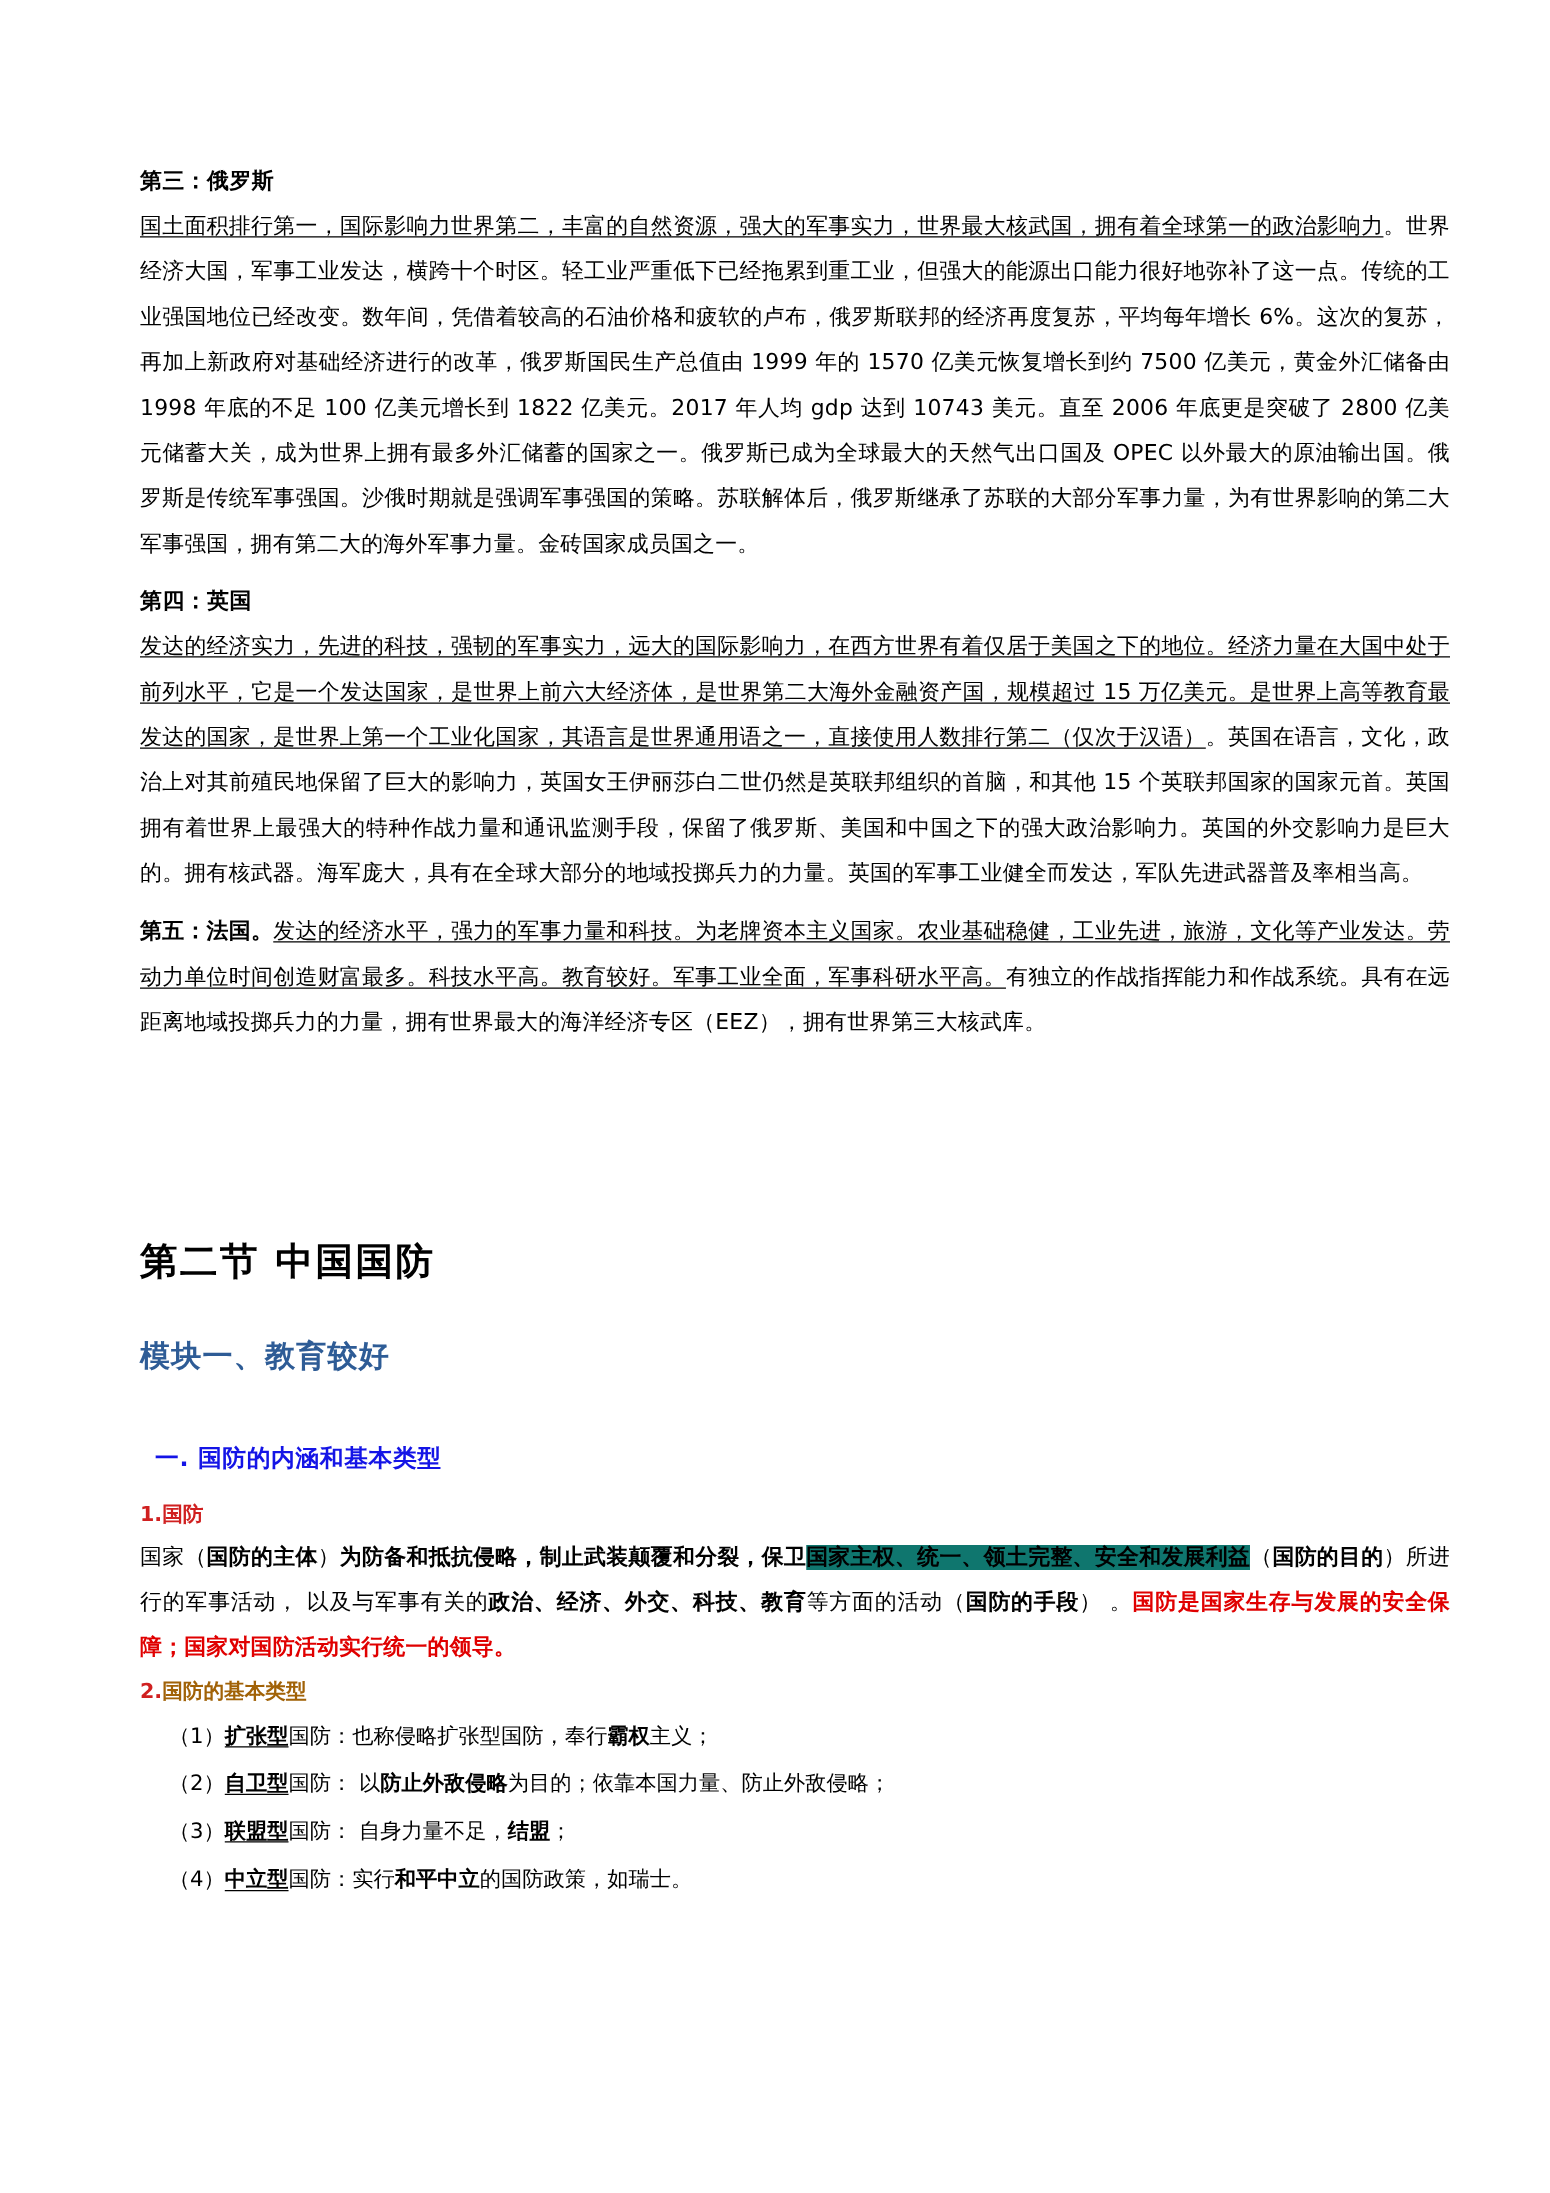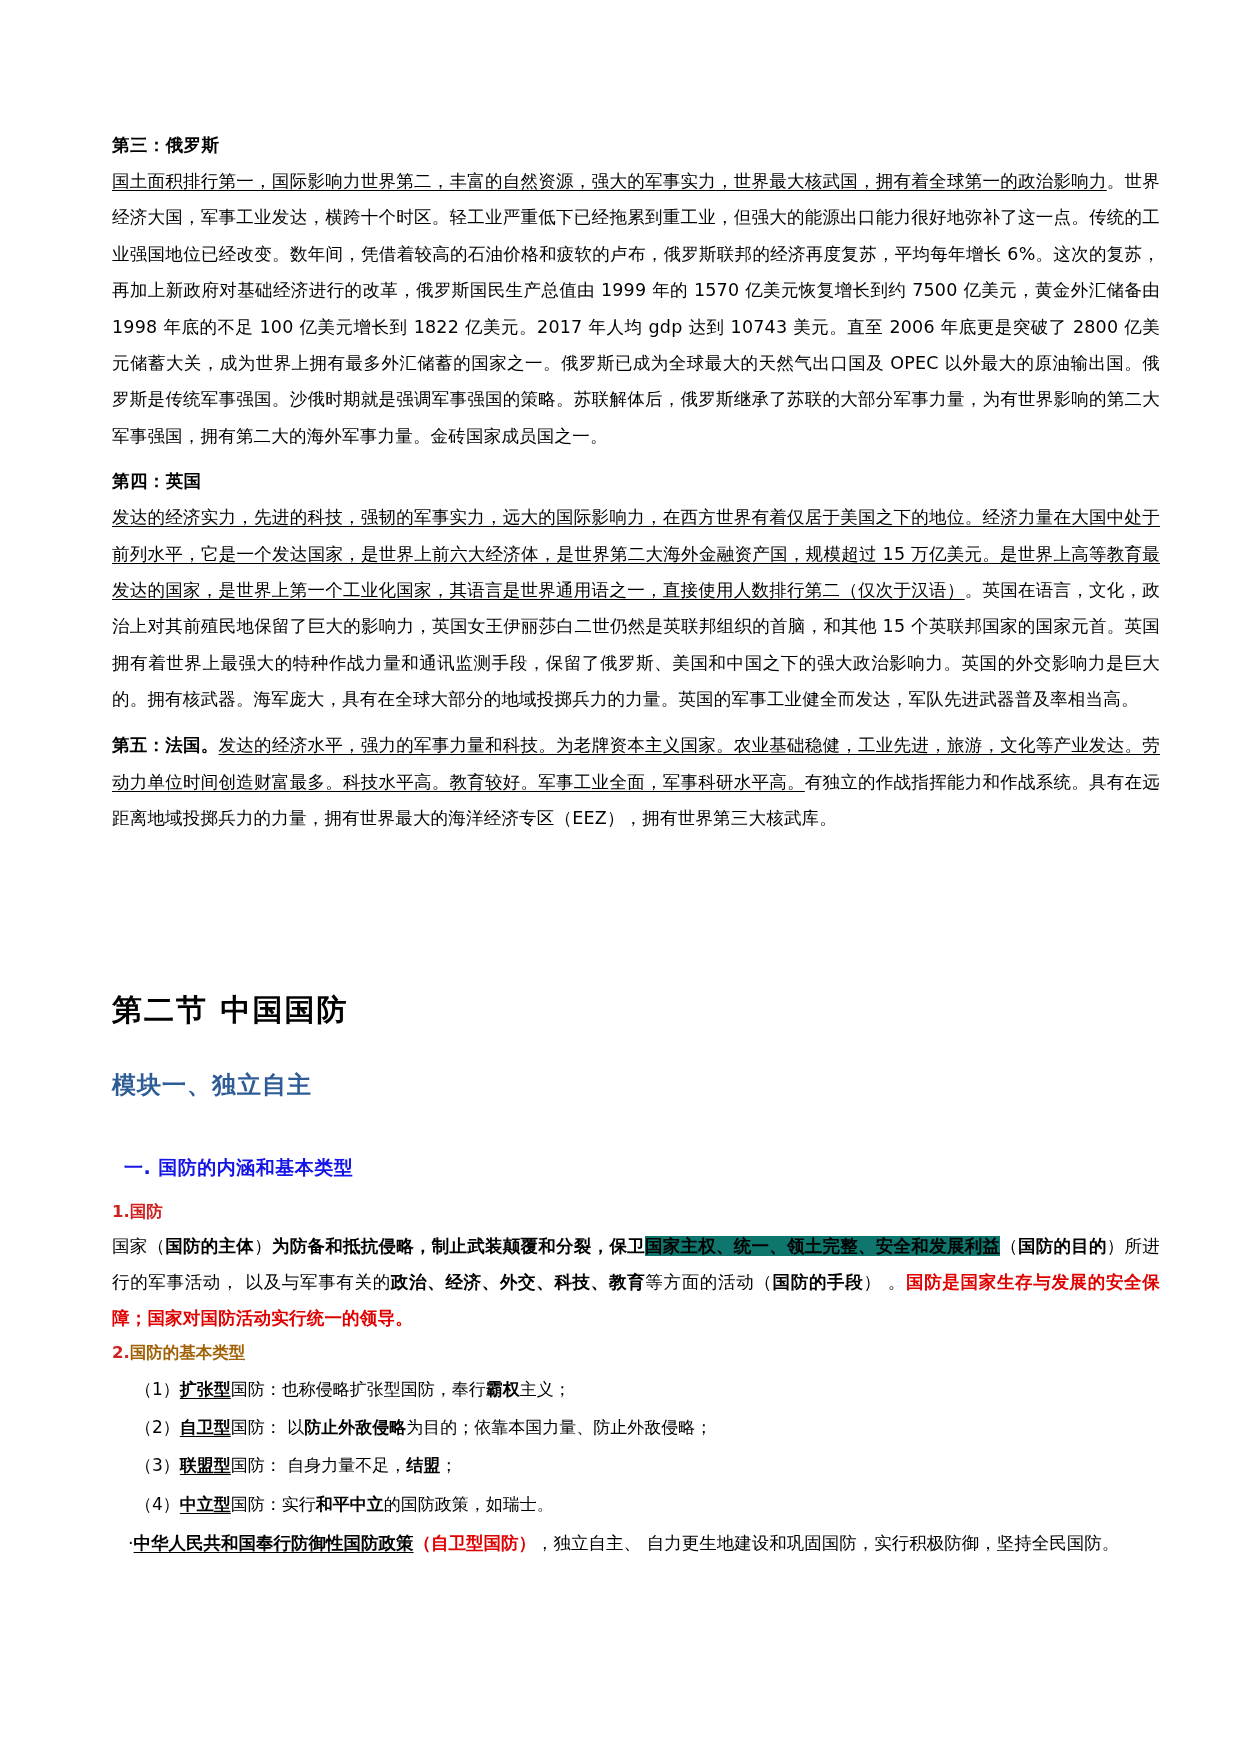--- a/index.html
+++ b/index.html
@@ -121,36 +121,35 @@
     <div class="spacer-sm"></div>
 
     <p class="para"><span class="b">第五：法国。</span><span class="u">发达的经济水平，强力的军事力量和科技。为老牌资本主义国家。农业基础稳健，工业先进，旅游，文化等产业发达。劳动力单位时间创造财富最多。科技水平高。教育较好。军事工业全面，军事科研水平高。</span><span>有独立的作战指挥能力和作战系统。具有在远距离地域投掷兵力的力量，拥有世界最大的海洋经济专区（EEZ），拥有世界第三大核武库。</span></p>
 
     <div class="spacer-lg"></div>
 
     <p class="chapter-title">第二节  中国国防</p>
 
     <div class="spacer-mid"></div>
 
-    <p class="module-title">模块一、独立自主</p>
+    <p class="module-title">模块一、教育较好</p>
 
     <div class="spacer-mid"></div>
 
     <p class="blue-head">一. 国防的内涵和基本类型</p>
 
     <p class="red-head"><span>1.国防</span></p>
 
     <p class="para hang"><span>国家（</span><span class="b">国防的主体</span><span>）</span><span class="b">为防备和抵抗侵略，制止武装颠覆和分裂，保卫</span><span class="hl b">国家主权、统一、领土完整、安全和发展利益</span><span>（</span><span class="b">国防的目的</span><span>）所进行的军事活动， 以及与军事有关的</span><span class="b">政治、经济、外交、科技、教育</span><span>等方面的活动（</span><span class="b">国防的手段</span><span>） 。</span><span class="red-text">国防是国家生存与发展的安全保障；国家对国防活动实行统一的领导。</span></p>
 
     <p class="red-head"><span>2.</span><span class="b" style="color:#a16207">国防的基本类型</span></p>
 
     <p class="listline"><span>（1）</span><span class="b u">扩张型</span><span>国防：也称侵略扩张型国防，奉行</span><span class="b">霸权</span><span>主义；</span></p>
 
     <p class="listline"><span>（2）</span><span class="b u">自卫型</span><span>国防： 以</span><span class="b">防止外敌侵略</span><span>为目的；依靠本国力量、防止外敌侵略；</span></p>
 
     <p class="listline"><span>（3）</span><span class="b u">联盟型</span><span>国防： 自身力量不足，</span><span class="b">结盟</span><span>；</span></p>
 
     <p class="listline"><span>（4）</span><span class="b u">中立型</span><span>国防：实行</span><span class="b">和平中立</span><span>的国防政策，如瑞士。</span></p>
 
-    <p class="bulletline"><span class="indent-1">·</span><span class="b u">中华人民共和国奉行防御性国防政策</span><span class="red-text">（自卫型国防）</span><span>，独立自主、 自力更生地建设和巩固国防，实行积极防御，坚持全民国防。</span></p>
 
   </div>
 </div>
 
 </body></html>

